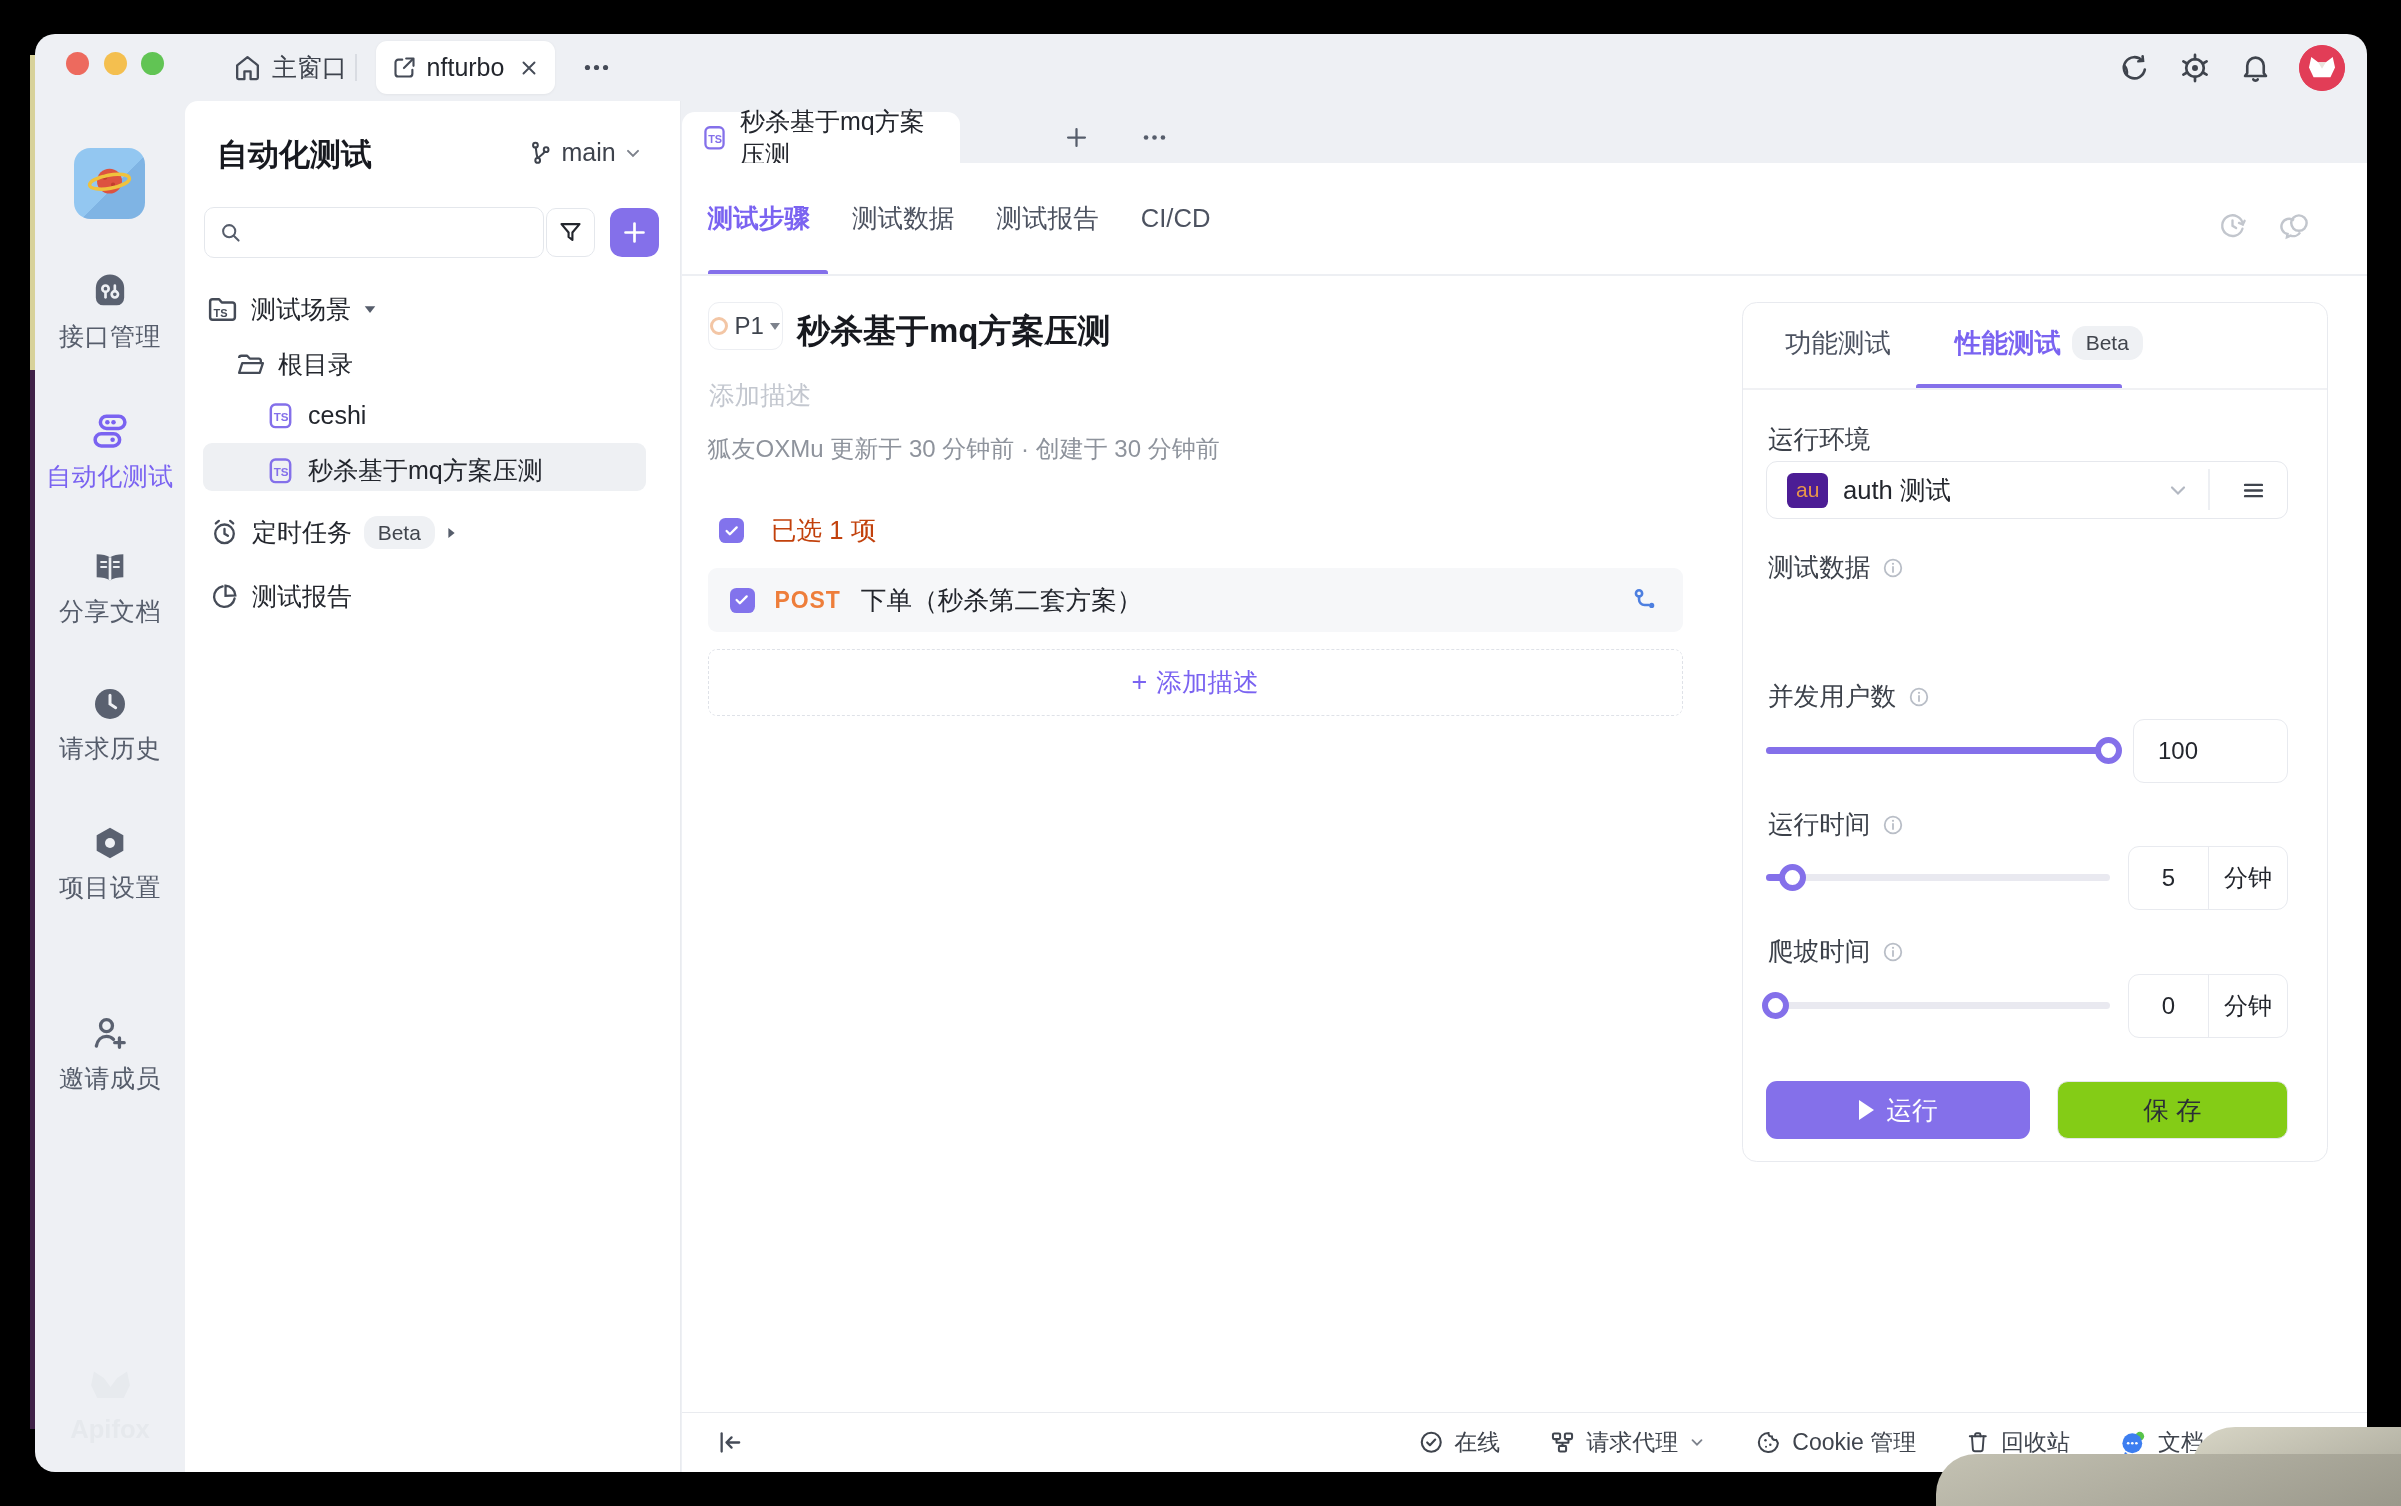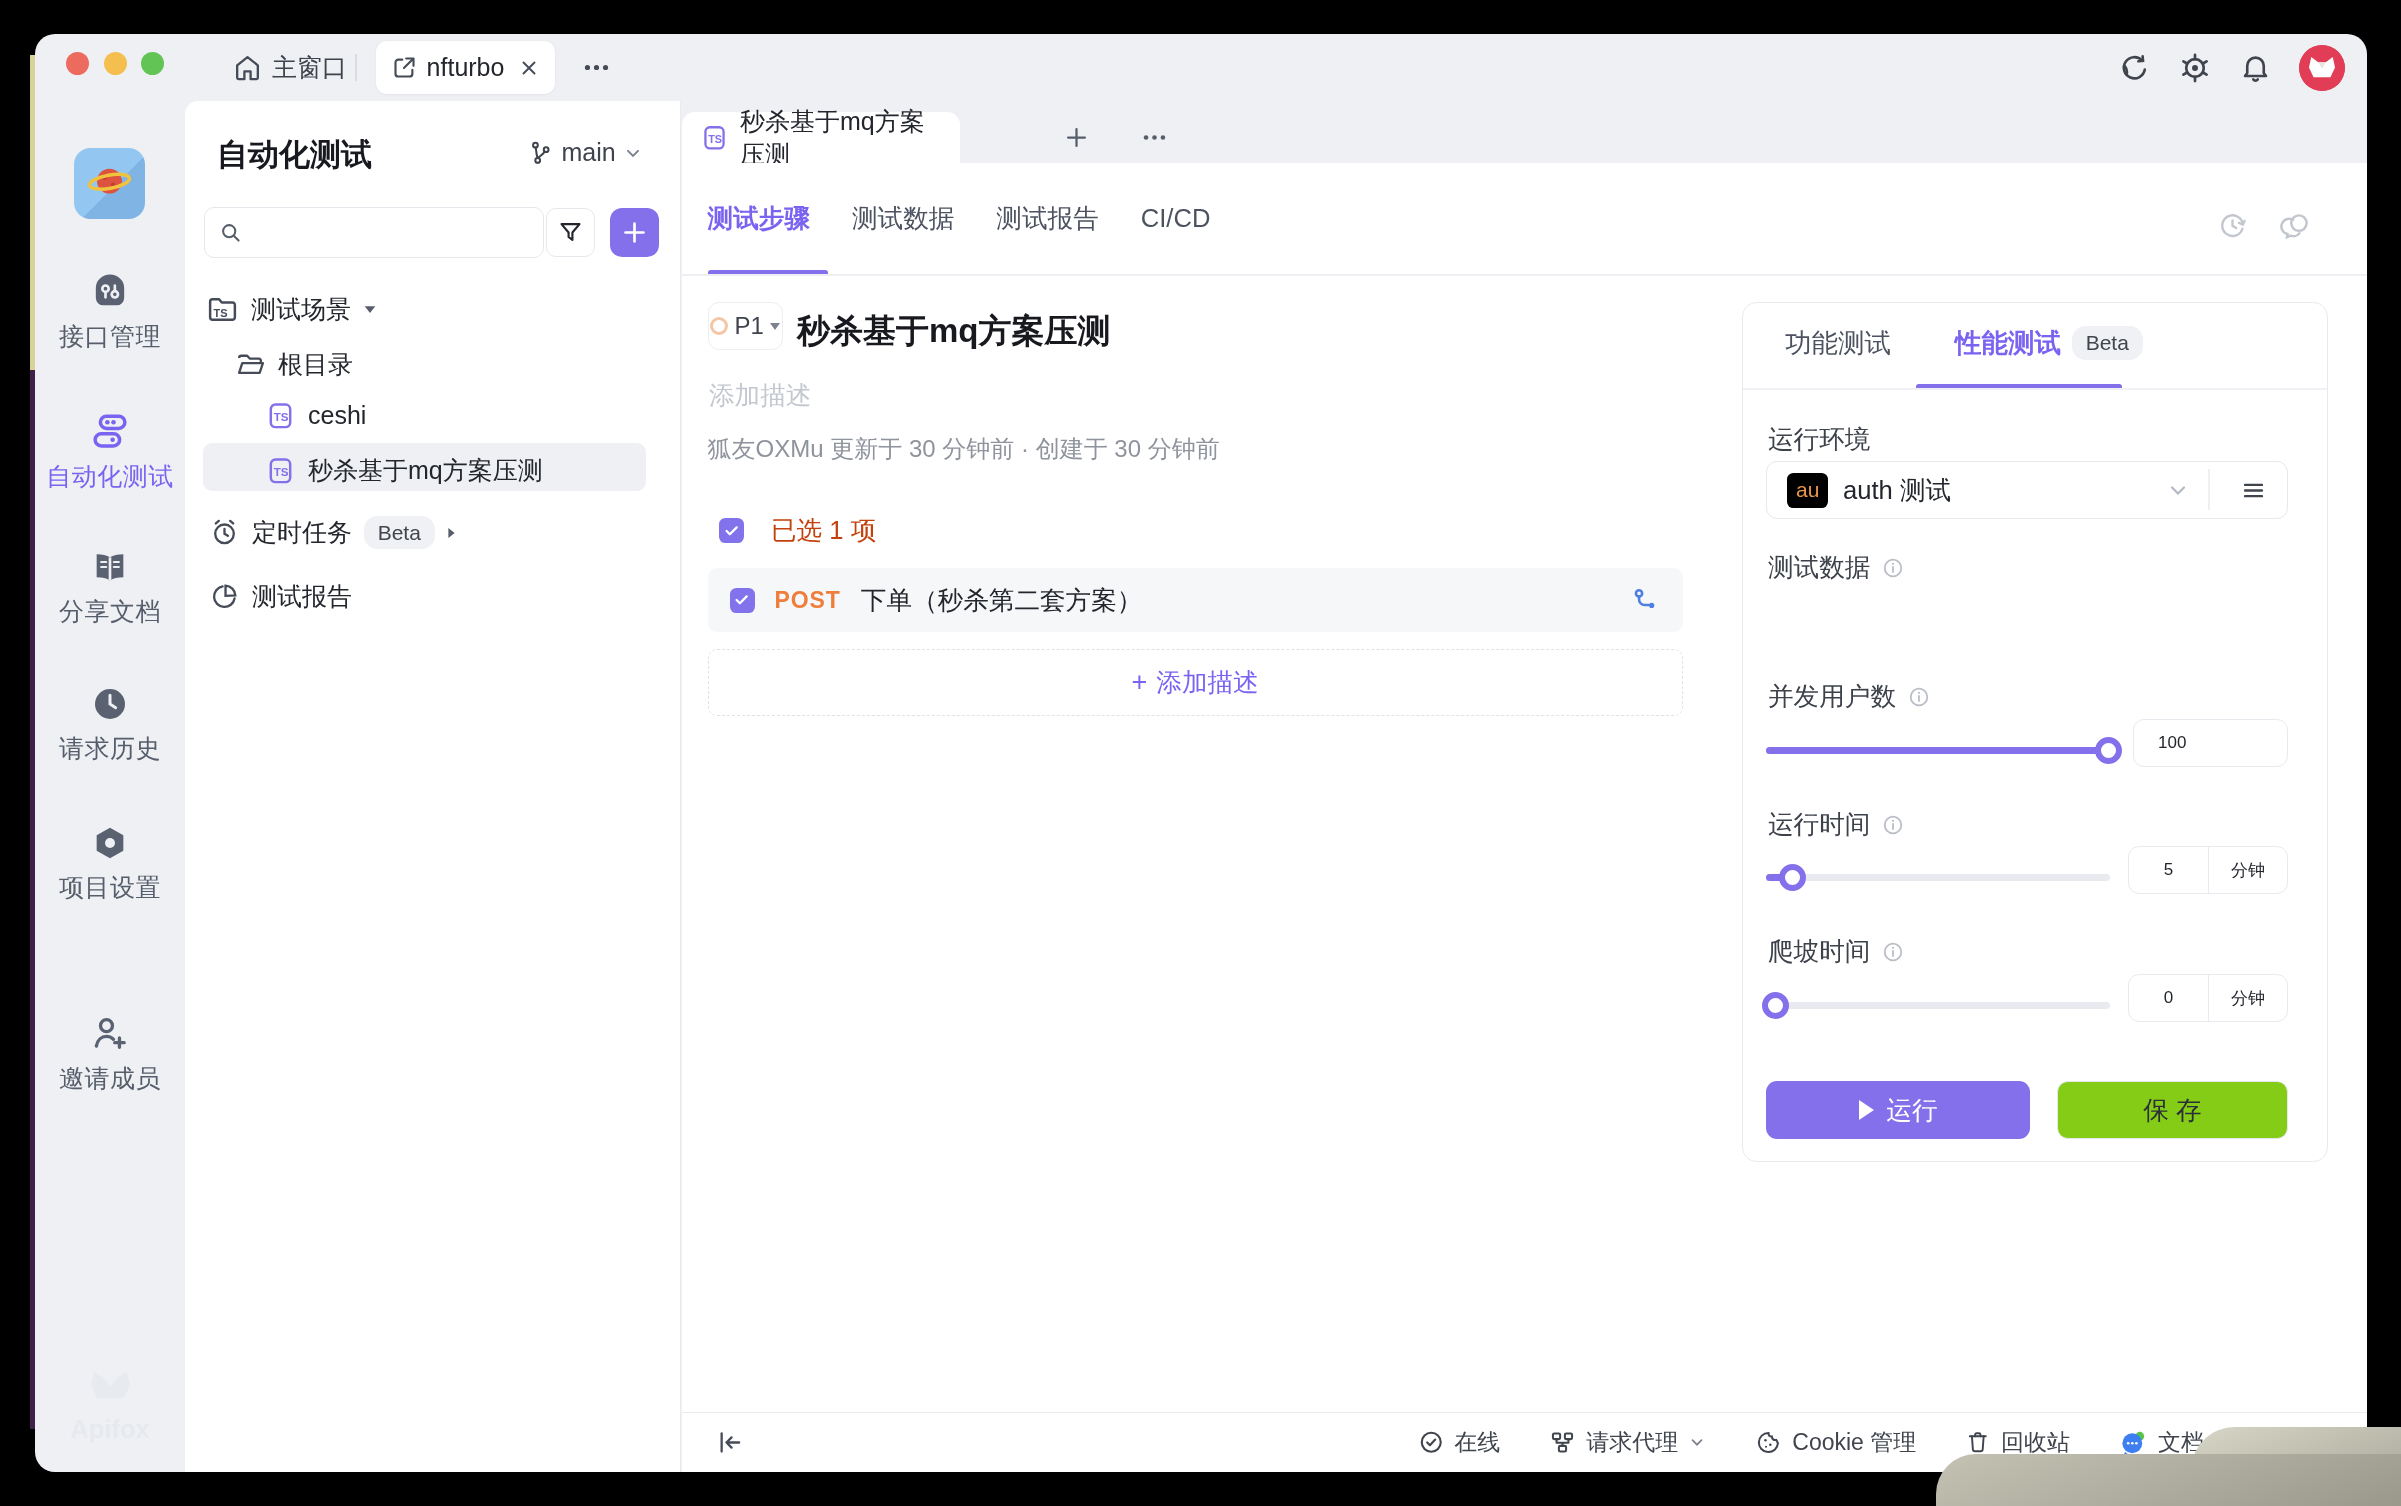--- a/index.html
+++ b/index.html
@@ -84,28 +84,28 @@
   
   .card { position:absolute; left:1060px; top:139px; width:586px; height:860px; background:#fff; border:1.8px solid #e8eaef; border-radius:14.6px; }
   .card-tabs { position:absolute; left:42px; top:22px; display:flex; align-items:center; gap:64px; font-size:26.5px; color:#4c5260;text-align:center; }
   .card-tab.active { color:#7a63f1; font-weight:bold; }
   .card-tab-wrap { display:flex; align-items:center; gap:11px; }
   .card-underline { position:absolute; left:173px; top:81px; width:206px; height:5.5px; border-radius:2.7px; background:#8470ea; }
   .card-divider { position:absolute; left:0; top:85px; width:100%; height:1.8px; background:#f0f1f4; }
   .fld-label { position:absolute; left:25px; font-size:25.6px; color:#3c414a; display:flex; align-items:center; gap:11px; }
   .select { position:absolute; left:23px; width:522px; height:58px; border:1.8px solid #e6e8ed; border-radius:11px; background:#fff; display:flex; align-items:center; cursor:pointer; }
   .select .val { font-size:25.6px; color:#23262d; }
-  .au-badge { margin-left:20px; margin-right:14.6px; background:#000000; color:#e8964a; font-size:21px; border-radius:6.4px; padding:5.5px 9px; }
+  .au-badge { margin-left:20px; margin-right:14.6px; background:#4c1d95; color:#e8964a; font-size:21px; border-radius:6.4px; padding:5.5px 9px; }
   .select .chev { position:absolute; right:97px; }
   .select .vsep { position:absolute; right:77px; top:7.3px; width:1.8px; height:41px; background:#edeff3; }
   .select .tailicon { position:absolute; right:20px; }
   .slider { position:absolute; left:23px; width:344px; height:7.3px; border-radius:3.7px; background:#e9e9f0; cursor:pointer; }
   .slider .fill { position:absolute; left:0; top:0; height:7.3px; border-radius:3.7px; background:#8470ea; }
   .slider .handle { position:absolute; top:-10px; width:27px; height:27px; border-radius:50%; background:#fff; border:6.4px solid #8470ea; cursor:grab; }
-  .valbox { position:absolute; height:48px; border:1.8px solid #e8eaef; border-radius:11px; background:#fff; font-size:17px; color:#23262d; display:flex; align-items:center; }
+  .valbox { position:absolute; height:64px; border:1.8px solid #e8eaef; border-radius:11px; background:#fff; font-size:24px; color:#23262d; display:flex; align-items:center; }
   .valbox .seg-num { flex:1; display:flex; align-items:center; justify-content:center; }
   .valbox .seg-unit { width:79px; display:flex; align-items:center; justify-content:center; border-left:1.8px solid #e8eaef; height:100%; }
   .run-btn { position:absolute; left:23px; top:778px; width:264px; height:58px; border-radius:11px; background:#8470ea; color:#fff; font-size:25.6px; display:flex; align-items:center; justify-content:center; gap:12.8px; cursor:pointer; }
   .save-btn { position:absolute; left:314px; top:778px; width:231px; height:58px; border-radius:11px; background:#84cc16; border:1.8px solid #e5e7ec; color:#2b2f36; font-size:25.6px; display:flex; align-items:center; justify-content:center; cursor:pointer; }
   .play-tri { width:0; height:0; border-top:10px solid transparent; border-bottom:10px solid transparent; border-left:15.5px solid #fff; }
 
   
   .statusbar { position:absolute; left:0; right:0; bottom:0; height:60px; background:#fff; border-top:1.8px solid #e9ebef; }
   .sb-left { position:absolute; left:33px; top:0; height:58px; display:flex; align-items:center; cursor:pointer; }
   .sb-right { position:absolute; right:66px; top:0; height:58px; display:flex; align-items:center; gap:49px; }

